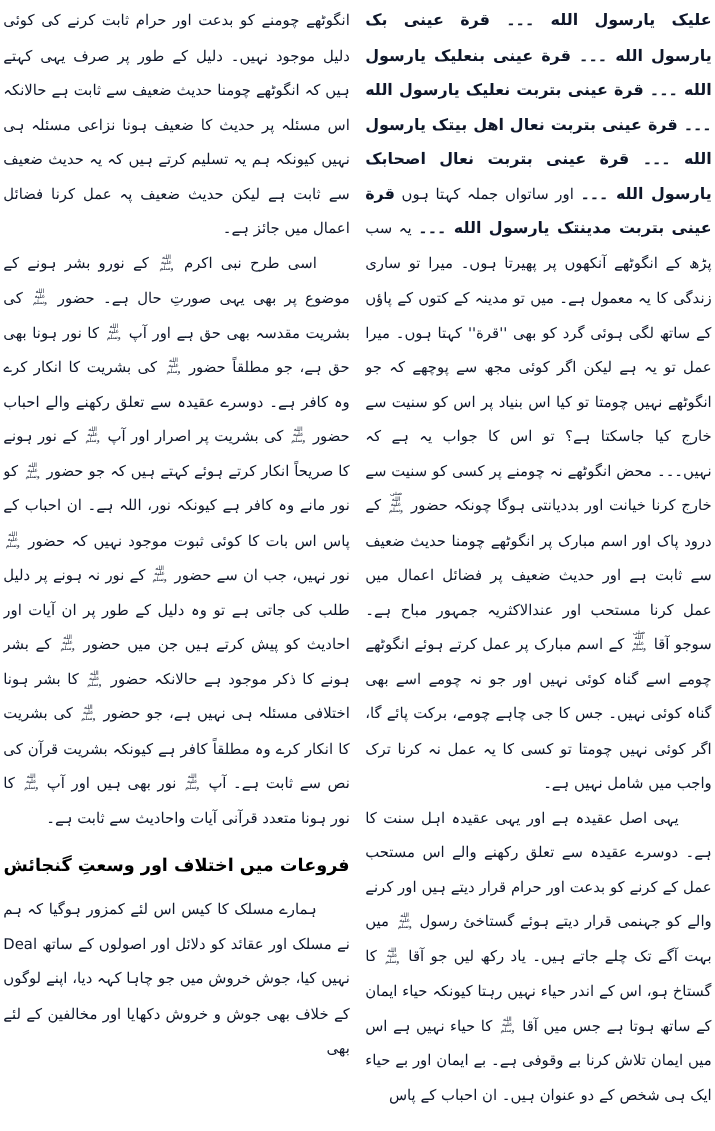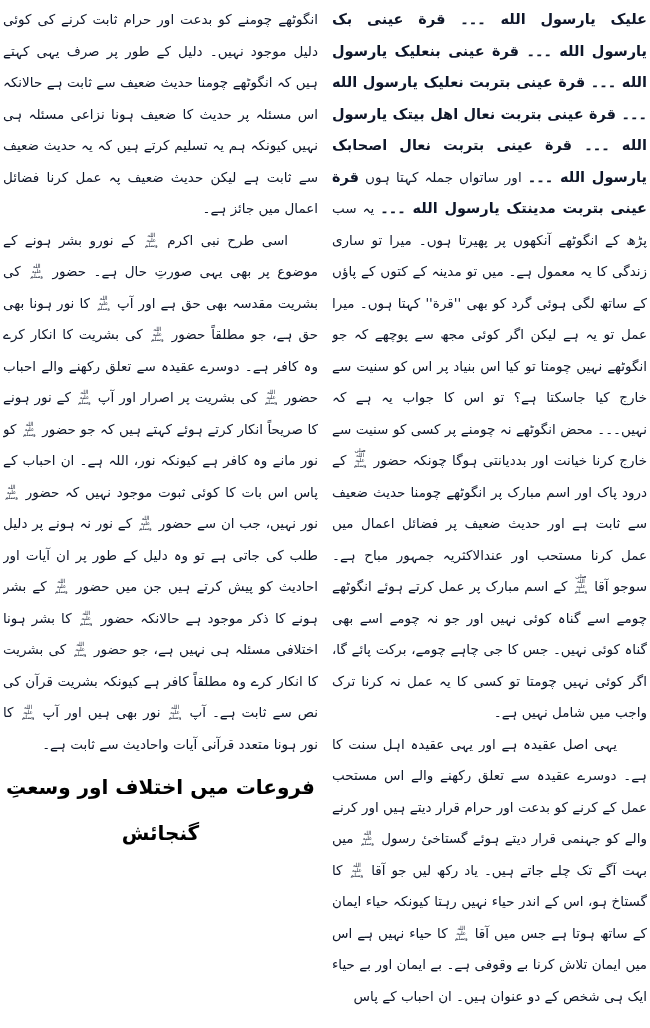--- a/index.html
+++ b/index.html
@@ -43,21 +43,21 @@
     font-weight: 700;
     font-size: 14.5px;
   }
   .regular {
     font-weight: 400;
   }
   .heading {
     direction: rtl;
     text-align: center;
     font-weight: 700;
-    font-size: 20px;
+    font-size: 16px;
     line-height: 46px;
     margin: 4px 0 2px 0;
     color: #000000;
   }
   .saw {
     display: inline-block;
     width: 17px;
     font-size: 5.5px;
     line-height: 5px;
     text-align: center;
@@ -72,14 +72,15 @@
 
 <div class="page">
   <div class="col" id="col-right">
       <div class="para"><span class="bold-naskh">عليک يارسول الله ۔۔۔ قرة عينى بک يارسول الله ۔۔۔ قرة عينى بنعليک يارسول الله ۔۔۔ قرة عينى بتربت نعليک يارسول الله ۔۔۔ قرة عينى بتربت نعال اهل بيتک يارسول الله ۔۔۔ قرة عينى بتربت نعال اصحابک يارسول الله ۔۔۔</span><span class="regular"> اور ساتواں جملہ کہتا ہوں </span><span class="bold-naskh">قرة عينى بتربت مدينتک يارسول الله ۔۔۔</span><span class="regular"> یہ سب پڑھ کے انگوٹھے آنکھوں پر پھیرتا ہوں۔ میرا تو ساری زندگی کا یہ معمول ہے۔ میں تو مدینہ کے کتوں کے پاؤں کے ساتھ لگی ہوئی گرد کو بھی ''قرة'' کہتا ہوں۔ میرا عمل تو یہ ہے لیکن اگر کوئی مجھ سے پوچھے کہ جو انگوٹھے نہیں چومتا تو کیا اس بنیاد پر اس کو سنیت سے خارج کیا جاسکتا ہے؟ تو اس کا جواب یہ ہے کہ نہیں۔۔۔ محض انگوٹھے نہ چومنے پر کسی کو سنیت سے خارج کرنا خیانت اور بددیانتی ہوگا چونکہ حضور <span class="saw">صلى الله عليه وسلم</span> کے درود پاک اور اسم مبارک پر انگوٹھے چومنا حدیث ضعیف سے ثابت ہے اور حدیث ضعیف پر فضائل اعمال میں عمل کرنا مستحب اور عندالاکثریہ جمہور مباح ہے۔ سوجو آقا <span class="saw">صلى الله عليه وسلم</span> کے اسم مبارک پر عمل کرتے ہوئے انگوٹھے چومے اسے گناہ کوئی نہیں اور جو نہ چومے اسے بھی گناہ کوئی نہیں۔ جس کا جی چاہے چومے، برکت پائے گا، اگر کوئی نہیں چومتا تو کسی کا یہ عمل نہ کرنا ترک واجب میں شامل نہیں ہے۔</span></div>
       <div class="para indent"><span class="regular">یہی اصل عقیدہ ہے اور یہی عقیدہ اہل سنت کا ہے۔ دوسرے عقیدہ سے تعلق رکھنے والے اس مستحب عمل کے کرنے کو بدعت اور حرام قرار دیتے ہیں اور کرنے والے کو جہنمی قرار دیتے ہوئے گستاخیٔ رسول <span class="saw">صلى الله عليه وسلم</span> میں بہت آگے تک چلے جاتے ہیں۔ یاد رکھ لیں جو آقا <span class="saw">صلى الله عليه وسلم</span> کا گستاخ ہو، اس کے اندر حیاء نہیں رہتا کیونکہ حیاء ایمان کے ساتھ ہوتا ہے جس میں آقا <span class="saw">صلى الله عليه وسلم</span> کا حیاء نہیں ہے اس میں ایمان تلاش کرنا بے وقوفی ہے۔ بے ایمان اور بے حیاء ایک ہی شخص کے دو عنوان ہیں۔ ان احباب کے پاس</span></div>
     </div>
   <div class="col" id="col-left">
       <div class="para"><span class="regular">انگوٹھے چومنے کو بدعت اور حرام ثابت کرنے کی کوئی دلیل موجود نہیں۔ دلیل کے طور پر صرف یہی کہتے ہیں کہ انگوٹھے چومنا حدیث ضعیف سے ثابت ہے حالانکہ اس مسئلہ پر حدیث کا ضعیف ہونا نزاعی مسئلہ ہی نہیں کیونکہ ہم یہ تسلیم کرتے ہیں کہ یہ حدیث ضعیف سے ثابت ہے لیکن حدیث ضعیف پہ عمل کرنا فضائل اعمال میں جائز ہے۔</span></div>
       <div class="para indent"><span class="regular">اسی طرح نبی اکرم <span class="saw">صلى الله عليه وسلم</span> کے نورو بشر ہونے کے موضوع پر بھی یہی صورتِ حال ہے۔ حضور <span class="saw">صلى الله عليه وسلم</span> کی بشریت مقدسہ بھی حق ہے اور آپ <span class="saw">صلى الله عليه وسلم</span> کا نور ہونا بھی حق ہے، جو مطلقاً حضور <span class="saw">صلى الله عليه وسلم</span> کی بشریت کا انکار کرے وہ کافر ہے۔ دوسرے عقیدہ سے تعلق رکھنے والے احباب حضور <span class="saw">صلى الله عليه وسلم</span> کی بشریت پر اصرار اور آپ <span class="saw">صلى الله عليه وسلم</span> کے نور ہونے کا صریحاً انکار کرتے ہوئے کہتے ہیں کہ جو حضور <span class="saw">صلى الله عليه وسلم</span> کو نور مانے وہ کافر ہے کیونکہ نور، اللہ ہے۔ ان احباب کے پاس اس بات کا کوئی ثبوت موجود نہیں کہ حضور <span class="saw">صلى الله عليه وسلم</span> نور نہیں، جب ان سے حضور <span class="saw">صلى الله عليه وسلم</span> کے نور نہ ہونے پر دلیل طلب کی جاتی ہے تو وہ دلیل کے طور پر ان آیات اور احادیث کو پیش کرتے ہیں جن میں حضور <span class="saw">صلى الله عليه وسلم</span> کے بشر ہونے کا ذکر موجود ہے حالانکہ حضور <span class="saw">صلى الله عليه وسلم</span> کا بشر ہونا اختلافی مسئلہ ہی نہیں ہے، جو حضور <span class="saw">صلى الله عليه وسلم</span> کی بشریت کا انکار کرے وہ مطلقاً کافر ہے کیونکہ بشریت قرآن کی نص سے ثابت ہے۔ آپ <span class="saw">صلى الله عليه وسلم</span> نور بھی ہیں اور آپ <span class="saw">صلى الله عليه وسلم</span> کا نور ہونا متعدد قرآنی آیات واحادیث سے ثابت ہے۔</span></div>
       <div class="heading">فروعات میں اختلاف اور وسعتِ گنجائش</div>
+      <div class="para indent"><span class="regular">ہمارے مسلک کا کیس اس لئے کمزور ہوگیا کہ ہم نے مسلک اور عقائد کو دلائل اور اصولوں کے ساتھ Deal نہیں کیا، جوش خروش میں جو چاہا کہہ دیا، اپنے لوگوں کے خلاف بھی جوش و خروش دکھایا اور مخالفین کے لئے بھی</span></div>
     </div>
 </div>
 
 </body></html>

